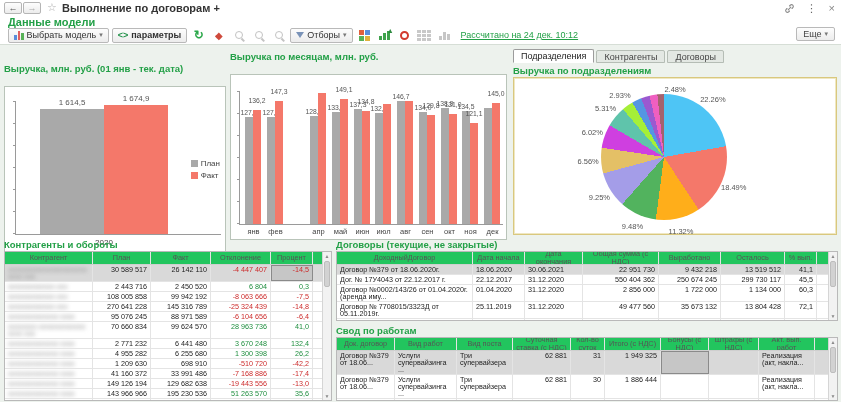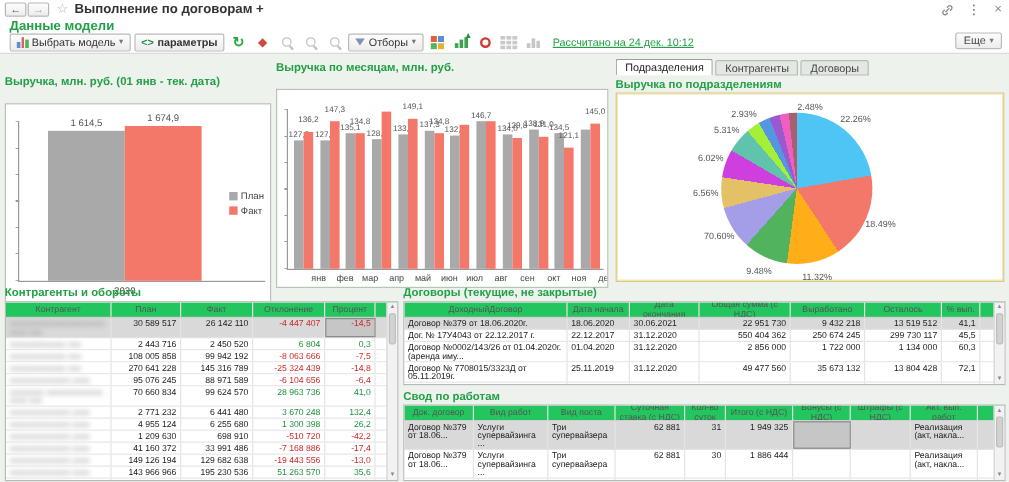--- a/index.html
+++ b/index.html
@@ -58,21 +58,21 @@
   .plot { position:absolute; border-left:1px solid #9a9a9a; border-bottom:1px solid #9a9a9a; }
   .yticks { position:absolute; left:-3px; top:0; bottom:0; width:3px;
             background:repeating-linear-gradient(to bottom,#9a9a9a 0 1px,transparent 1px 22px); }
   .bar { position:absolute; bottom:0; }
   .bar-label { position:absolute; transform:translateX(-50%); font-size:8px; color:#555; white-space:nowrap; }
   .xcat { position:absolute; font-size:8px; color:#444; transform:translateX(-50%); }
   .legend { position:absolute; display:flex; flex-direction:column; gap:3px; }
   .legend-item { display:flex; align-items:center; gap:3px; font-size:8px; color:#444; }
   .legend-item i { width:7px; height:7px; display:inline-block; }
 
-  .mgroup { position:absolute; bottom:0; width:17px;padding-left:12px; }
+  .mgroup { position:absolute; bottom:0; width:17px; }
   .mgroup .mb { position:absolute; bottom:0; width:8px; }
   .mlabel { position:absolute; transform:translateX(-50%); font-size:6.8px; color:#555; white-space:nowrap; }
   .month { position:absolute; bottom:-12px; width:17px; text-align:center; font-size:7.5px; color:#444; }
 
   
   .tabs { position:absolute; display:flex; align-items:flex-end; height:14px; }
   .tab { height:13px; line-height:12px; padding:0 7px; font-size:9px; color:#444; background:#e3e8e3; border:1px solid #b5bdb5; margin-right:2px; cursor:pointer; border-radius:2px 2px 0 0; }
   .tab.active { background:#fff; color:#222; border-color:#9c9c9c; border-bottom-color:#fff; height:14px; }
   .pie-pane { position:absolute; background:#fff; border:1px solid #d9c87e; box-shadow:0 0 0 1px #efe7c2 inset; }
   .pie { position:absolute; border-radius:50%; cursor:pointer; }
@@ -237,27 +237,20 @@
               <div class="mlabel" style="left: 12px; bottom: 120px;">136,2</div>
               <div class="month">янв</div>
             </div>
             <div class="mgroup" style="left: 27px; height: 134px;">
               <div class="mb" style="left: 0px; height: 107px; background: rgb(169, 169, 169);"></div>
               <div class="mlabel" style="left: 4px; bottom: 108px;">127,2</div>
               <div class="mb" style="left: 8px; height: 123px; background: rgb(244, 120, 106);"></div>
               <div class="mlabel" style="left: 12px; bottom: 129px;">147,3</div>
               <div class="month">фев</div>
             </div>
-            <div class="mgroup" style="left: 48px; height: 134px;">
-              <div class="mb" style="left: 0px; height: 113px; background: rgb(169, 169, 169);"></div>
-              <div class="mlabel" style="left: 4px; bottom: 114px;">135,1</div>
-              <div class="mb" style="left: 8px; height: 113px; background: rgb(244, 120, 106);"></div>
-              <div class="mlabel" style="left: 12px; bottom: 119px;">134,8</div>
-              <div class="month">мар</div>
-            </div>
             <div class="mgroup" style="left: 70px; height: 134px;">
               <div class="mb" style="left: 0px; height: 108px; background: rgb(169, 169, 169);"></div>
               <div class="mlabel" style="left: 4px; bottom: 109px;">128,8</div>
               <div class="mb" style="left: 8px; height: 131px; background: rgb(244, 120, 106);"></div>
               <div class="month">апр</div>
             </div>
             <div class="mgroup" style="left: 92px; height: 134px;">
               <div class="mb" style="left: 0px; height: 112px; background: rgb(169, 169, 169);"></div>
               <div class="mlabel" style="left: 4px; bottom: 113px;">133,4</div>
               <div class="mb" style="left: 8px; height: 125px; background: rgb(244, 120, 106);"></div>
@@ -320,21 +313,21 @@
           <div class="tab">Контрагенты</div>
           <div class="tab">Договоры</div>
         </div>
       <div class="panel-title" style="position:absolute; left:0; top:16px;">Выручка по подразделениям</div>
       <div class="pie-pane" id="piepane" style="left:0; top:28px; width:324px; height:158px;">
           <div class="pie" style="width: 126px; height: 126px; left: 87px; top: 16px; background: conic-gradient(rgb(78, 197, 245) 0%, rgb(78, 197, 245) 22.26%, rgb(244, 120, 106) 22.26%, rgb(244, 120, 106) 40.75%, rgb(255, 174, 26) 40.75%, rgb(255, 174, 26) 52.07%, rgb(82, 179, 94) 52.07%, rgb(82, 179, 94) 61.55%, rgb(164, 157, 232) 61.55%, rgb(164, 157, 232) 70.8%, rgb(228, 192, 102) 70.8%, rgb(228, 192, 102) 77.36%, rgb(207, 63, 224) 77.36%, rgb(207, 63, 224) 83.38%, rgb(95, 196, 171) 83.38%, rgb(95, 196, 171) 88.69%, rgb(165, 239, 56) 88.69%, rgb(165, 239, 56) 91.62%, rgb(85, 150, 226) 91.62%, rgb(85, 150, 226) 94.1%, rgb(155, 89, 208) 94.1%, rgb(155, 89, 208) 96.3%, rgb(239, 95, 192) 96.3%, rgb(239, 95, 192) 98.3%, rgb(165, 98, 110) 98.3%, rgb(165, 98, 110) 100%);"></div>
           <div class="pie-label" style="left: 198.921px; top: 20.8386px;">22.26%</div>
           <div class="pie-label" style="left: 219.74px; top: 109.205px;">18.49%</div>
           <div class="pie-label" style="left: 166.998px; top: 153.075px;">11.32%</div>
           <div class="pie-label" style="left: 118.464px; top: 148.148px;">9.48%</div>
-          <div class="pie-label" style="left: 85.3872px; top: 119.015px;">70.60%</div>
+          <div class="pie-label" style="left: 85.3872px; top: 119.015px;">9.25%</div>
           <div class="pie-label" style="left: 74.1269px; top: 83.3908px;">6.56%</div>
           <div class="pie-label" style="left: 78.2852px; top: 53.8408px;">6.02%</div>
           <div class="pie-label" style="left: 91.5477px; top: 30.4271px;">5.31%</div>
           <div class="pie-label" style="left: 105.929px; top: 17.0826px;">2.93%</div>
           <div class="pie-label" style="left: 117.037px; top: 10.5204px; margin-left: 44px;">2.48%</div>
         </div>
     </div>
 
     <div class="panel" style="left:4px; top:194px; width:328px; height:163px;">
       <div class="panel-title">Контрагенты и обороты</div>
@@ -406,21 +399,21 @@
             </div>
             <div class="td r nowrap" style="width: 58px; flex: 0 0 auto;">2 771 232</div>
             <div class="td r nowrap" style="width: 60px; flex: 0 0 auto;">6 441 480</div>
             <div class="td r nowrap num-pos" style="width: 60px; flex: 0 0 auto;">3 670 248</div>
             <div class="td r nowrap num-pos" style="width: 42px; flex: 0 0 auto;">132,4</div>
           </div>
           <div class="tr">
             <div class="td l" style="width: 88px; flex: 0 0 auto;">
               <span class="blurred wrap2">xxxxxxxxxxxxxx xxxx</span>
             </div>
-            <div class="td r nowrap" style="width: 58px; flex: 0 0 auto;">4 955 124</div>
+            <div class="td r nowrap" style="width: 58px; flex: 0 0 auto;">4 955 282</div>
             <div class="td r nowrap" style="width: 60px; flex: 0 0 auto;">6 255 680</div>
             <div class="td r nowrap num-pos" style="width: 60px; flex: 0 0 auto;">1 300 398</div>
             <div class="td r nowrap num-pos" style="width: 42px; flex: 0 0 auto;">26,2</div>
           </div>
           <div class="tr">
             <div class="td l" style="width: 88px; flex: 0 0 auto;">
               <span class="blurred wrap2">xxxxxxxxxxxxxx xxxx</span>
             </div>
             <div class="td r nowrap" style="width: 58px; flex: 0 0 auto;">1 209 630</div>
             <div class="td r nowrap" style="width: 60px; flex: 0 0 auto;">698 910</div>

